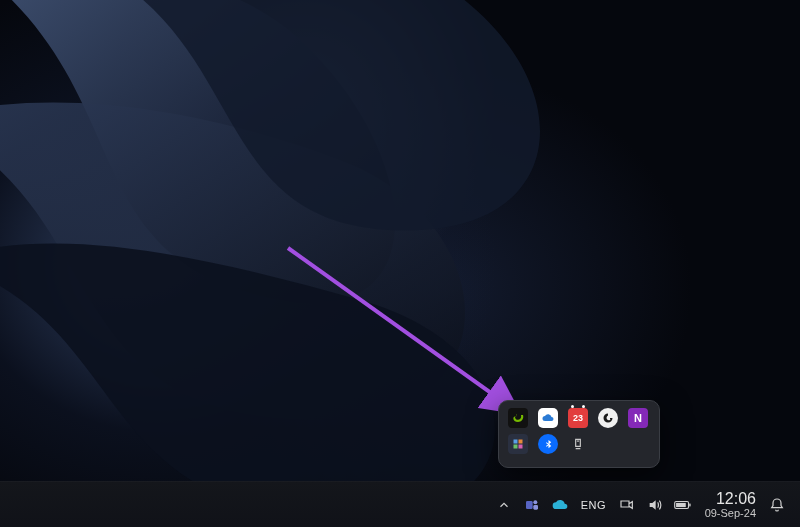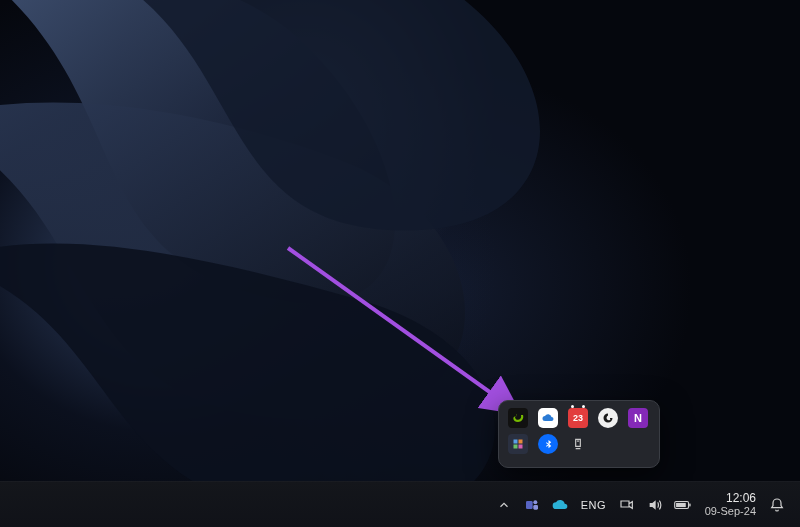--- a/index.html
+++ b/index.html
@@ -53,21 +53,21 @@
       display:flex; align-items:center; gap:2px;
       height:100%;
     }
     .tray-btn {
       display:flex; align-items:center; justify-content:center;
       height:32px; min-width:26px; padding:0 3px;
       border-radius:4px;
     }
     .lang { font-size:11px; letter-spacing:0.5px; padding:0 6px; }
     .clock { display:flex; flex-direction:column; align-items:flex-end; justify-content:center; min-width:64px; padding:0 6px; line-height:1.1; }
-    .clock .time { font-size:12px; }
+    .clock .time { font-size:16px; }
     .clock .date { font-size:11px; color:#c9c9c9; }
     .tray-chevron svg, .tray-btn svg { display:block; }
     .flex-gap { width:4px; }
   </style>
 </head>
 <body>
 
 <div class="wallpaper">
   <svg viewBox="0 0 800 527" preserveAspectRatio="none">
     <defs>

